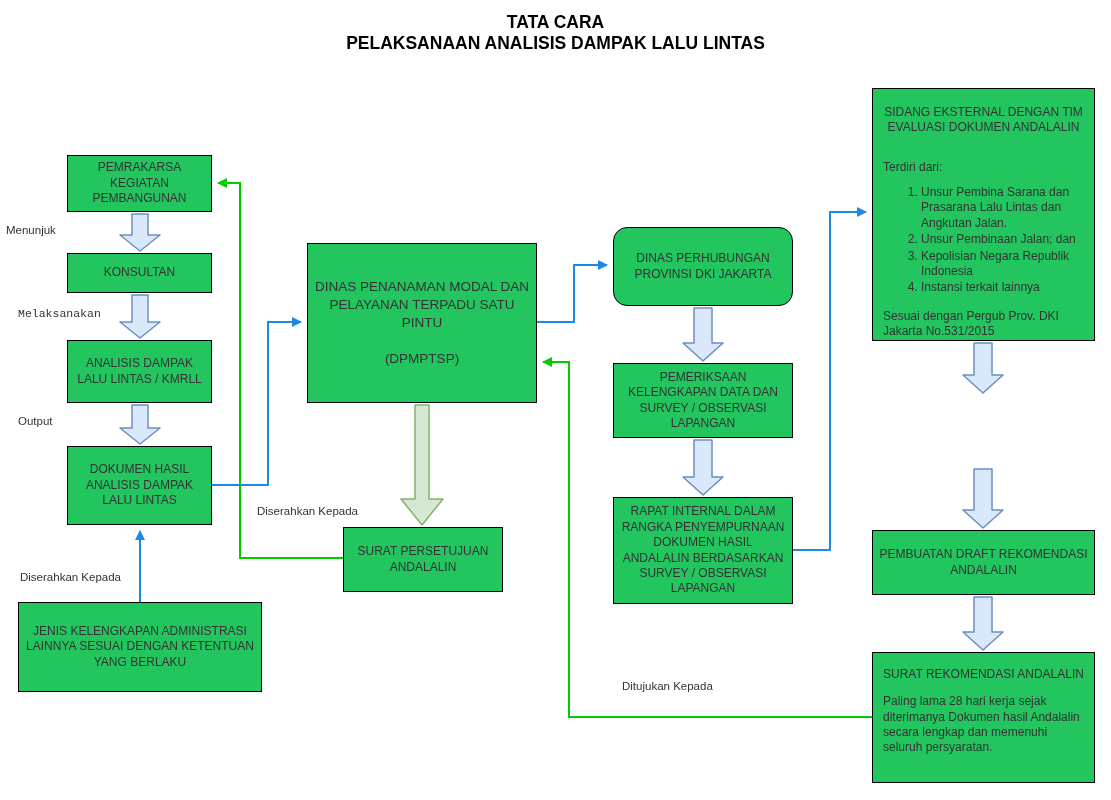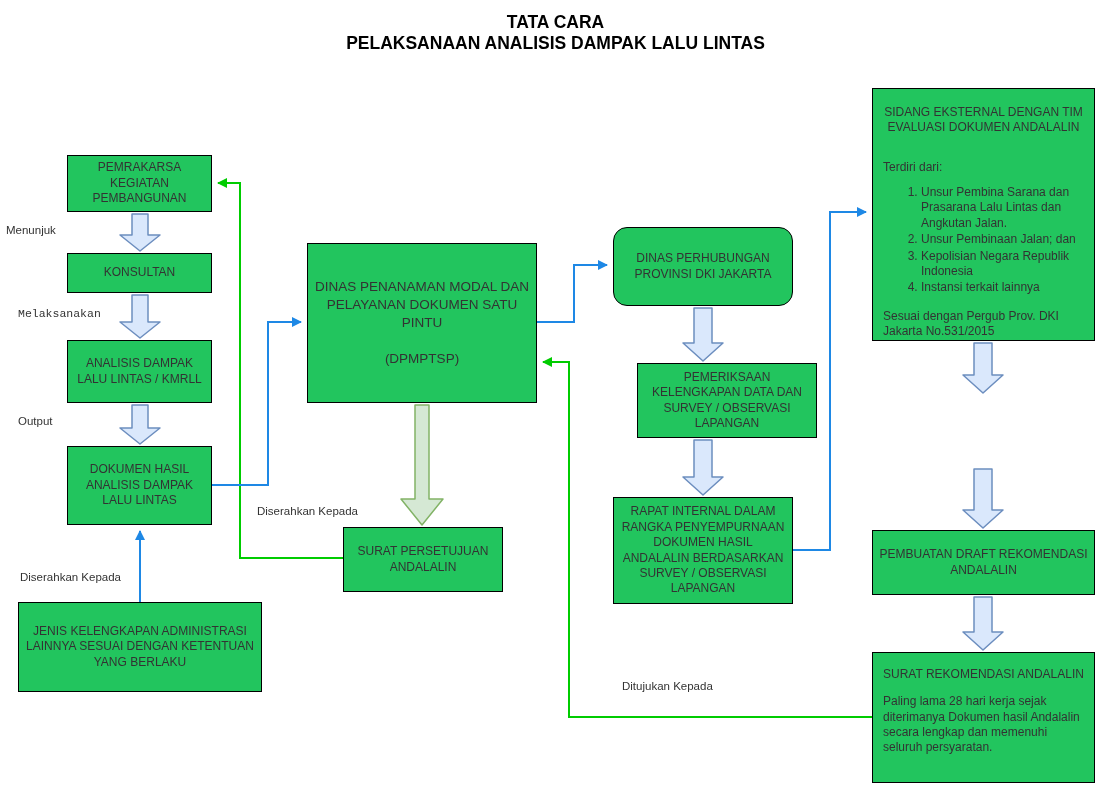--- a/index.html
+++ b/index.html
@@ -30,21 +30,21 @@
   #box-pemrakarsa{top:155px;height:57px;}
   #box-konsultan{top:253px;height:40px;}
   #box-analisis{top:340px;height:63px;}
   #box-dokumen{top:446px;height:79px;}
   #box-jenis{left:18px;top:602px;width:244px;height:90px;}
   #box-dpmptsp{left:307px;top:243px;width:230px;height:160px;font-size:13.5px;line-height:1.35;}
   #box-dpmptsp .gap{height:18px;}
   #box-surat-persetujuan{left:343px;top:527px;width:160px;height:65px;}
   .box.midcol{left:613px;width:180px;}
   #box-dinas-perhubungan{top:227px;height:79px;border-radius:14px;}
-  #box-pemeriksaan{top:363px;height:75px;margin-left:24px;}
+  #box-pemeriksaan{top:363px;height:75px;}
   #box-rapat{top:497px;height:107px;}
   .box.rightcol{left:872px;width:223px;}
   #box-sidang{top:88px;height:253px;justify-content:flex-start;align-items:stretch;text-align:left;padding:16px 10px 8px 10px;}
   #box-sidang .s-title{text-align:center;margin-bottom:24px;}
   #box-sidang .s-sub{margin-bottom:10px;}
   #box-sidang ol{margin:0;padding-left:38px;}
   #box-sidang li{margin-bottom:1px;}
   #box-sidang .s-footer{margin-top:12px;}
   #box-perbaikan{top:395px;height:72px;}
   #box-pembuatan{top:530px;height:65px;}
@@ -123,21 +123,21 @@
     <span>ANALISIS DAMPAK LALU LINTAS / KMRLL</span>
   </div>
   <div class="box leftcol" id="box-dokumen">
     <span>DOKUMEN HASIL ANALISIS DAMPAK LALU LINTAS</span>
   </div>
   <div class="box" id="box-jenis">
     <span>JENIS KELENGKAPAN ADMINISTRASI LAINNYA SESUAI DENGAN KETENTUAN YANG BERLAKU</span>
   </div>
 
   <div class="box" id="box-dpmptsp">
-    <span>DINAS PENANAMAN MODAL DAN PELAYANAN DOKUMEN SATU PINTU</span>
+    <span>DINAS PENANAMAN MODAL DAN PELAYANAN TERPADU SATU PINTU</span>
     <span class="gap"></span>
     <span>(DPMPTSP)</span>
   </div>
   <div class="box" id="box-surat-persetujuan">
     <span>SURAT PERSETUJUAN ANDALALIN</span>
   </div>
 
   <div class="box midcol" id="box-dinas-perhubungan">
     <span>DINAS PERHUBUNGAN PROVINSI DKI JAKARTA</span>
   </div>

